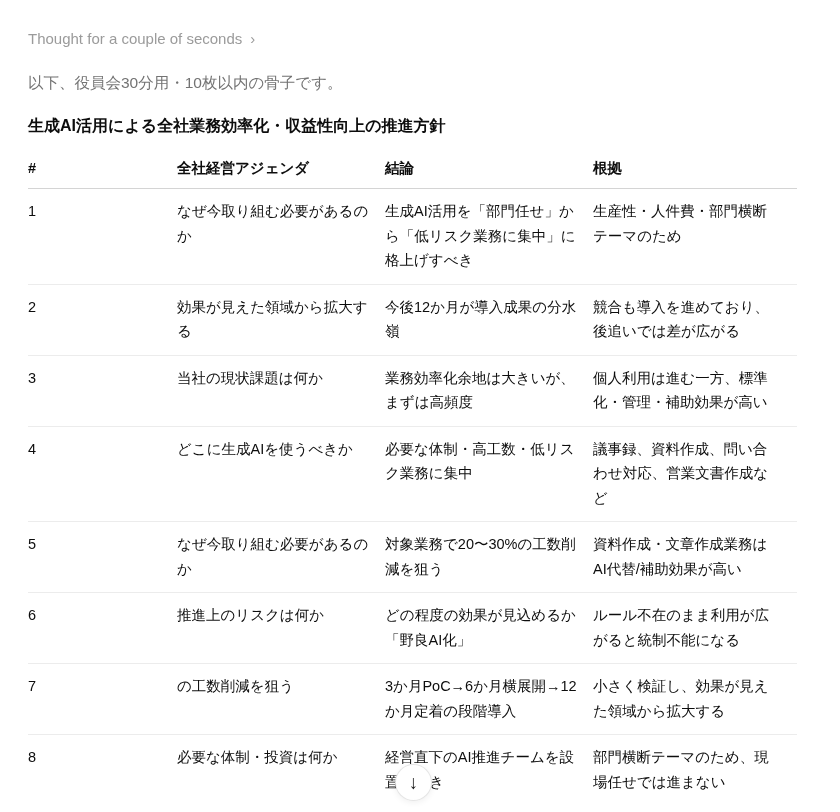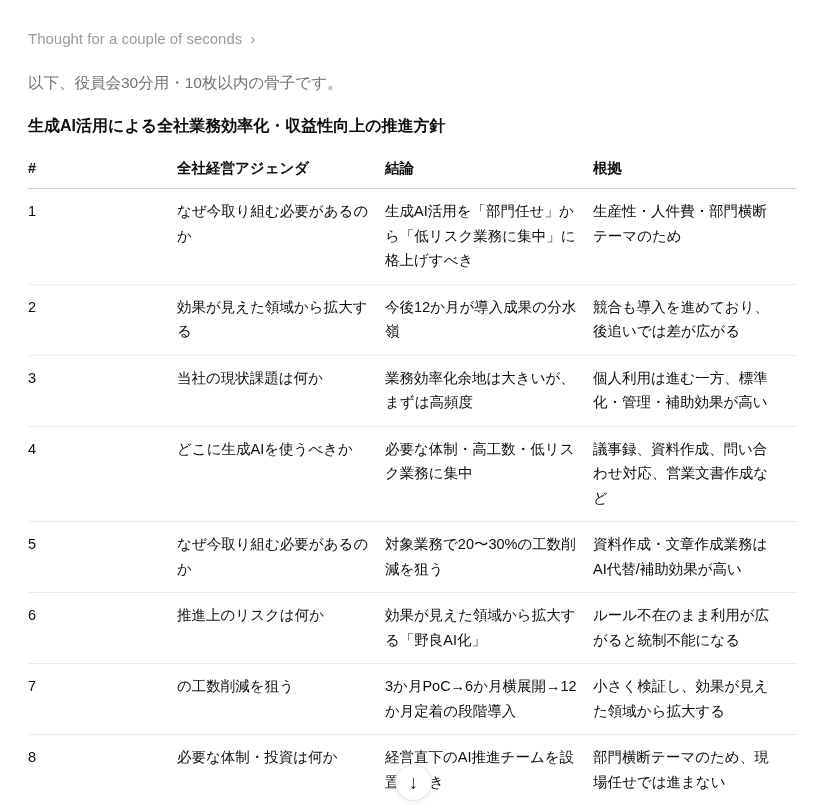--- a/index.html
+++ b/index.html
@@ -161,21 +161,21 @@
         </tr>
         <tr>
           <td>5</td>
           <td>なぜ今取り組む必要があるのか</td>
           <td>対象業務で20〜30%の工数削減を狙う</td>
           <td>資料作成・文章作成業務はAI代替/補助効果が高い</td>
         </tr>
         <tr>
           <td>6</td>
           <td>推進上のリスクは何か</td>
-          <td>効果が見えた領域から拡大する「野良AI化」</td>
+          <td>どの程度の効果が見込めるか「野良AI化」</td>
           <td>ルール不在のまま利用が広がると統制不能になる</td>
         </tr>
         <tr>
           <td>7</td>
           <td>の工数削減を狙う</td>
           <td>3か月PoC→6か月横展開→12か月定着の段階導入</td>
           <td>小さく検証し、効果が見えた領域から拡大する</td>
         </tr>
         <tr>
           <td>8</td>

